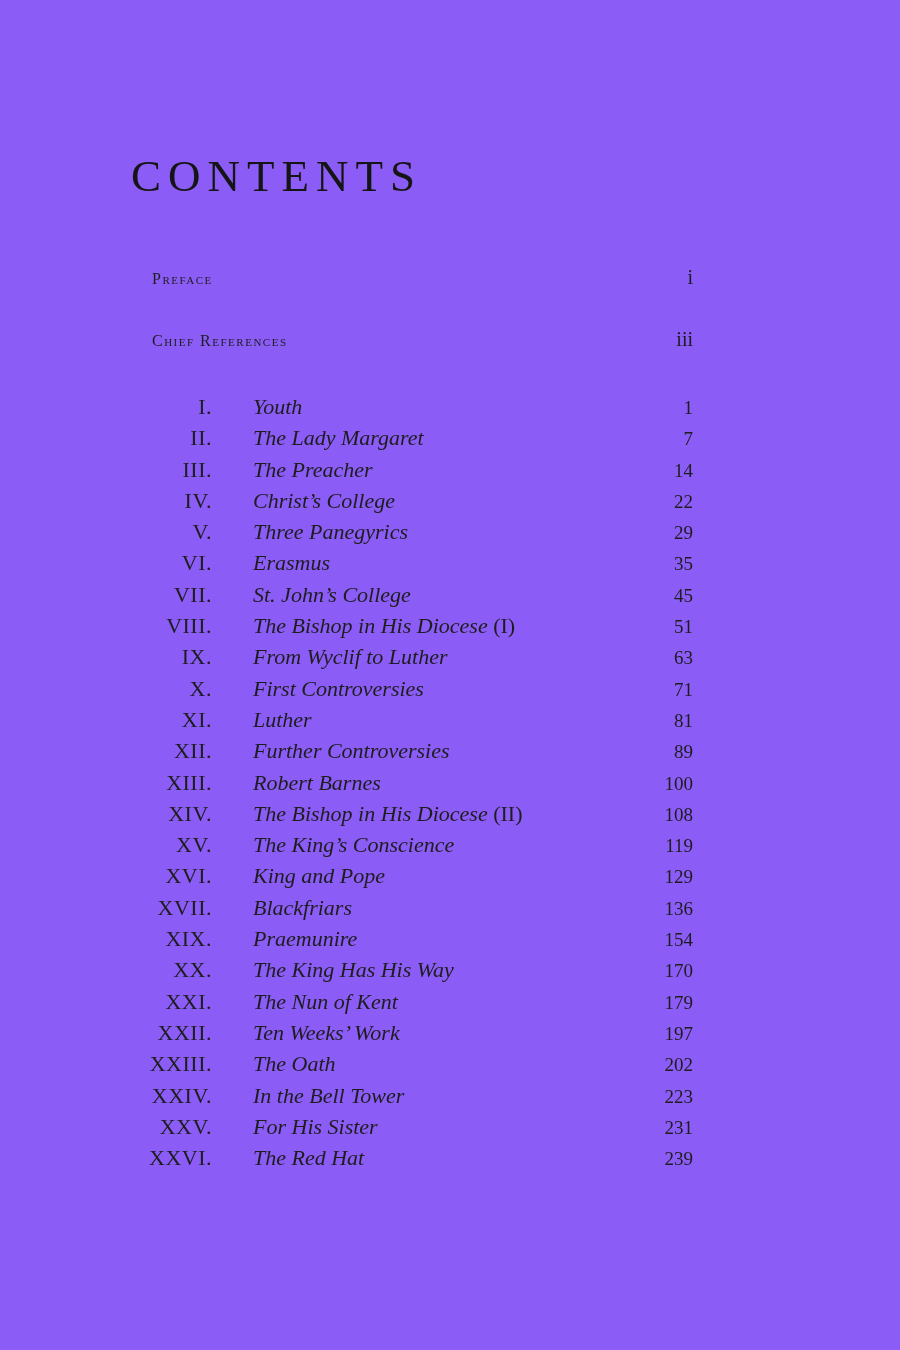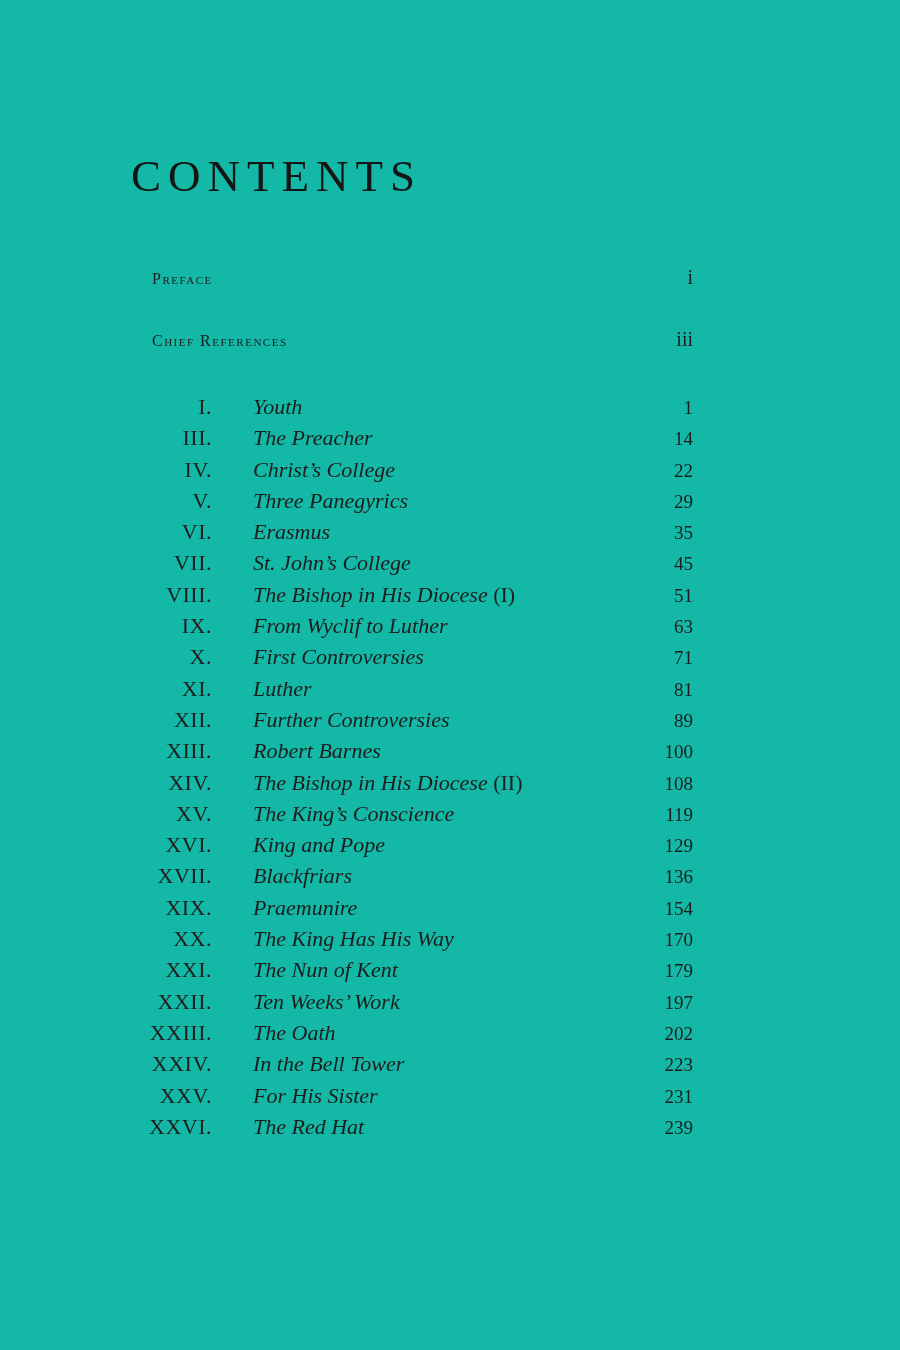--- a/index.html
+++ b/index.html
@@ -4,21 +4,21 @@
 <style>
   html, body {
     margin: 0;
     padding: 0;
     background: #ffffff;
   }
   .page {
     position: relative;
     width: 900px;
     height: 1350px;
-    background: #14b8a6;
+    background: #8b5cf6;
     font-family: "Liberation Serif", serif;
     color: #1f1f1f;
     overflow: hidden;
   }
   .main-title {
     position: absolute;
     left: 131px;
     top: 152px;
     margin: 0;
     font-size: 45px;
@@ -103,20 +103,25 @@
     <span class="front-page">iii</span>
   </div>
 
   <div class="chapter-list">
     <div class="toc-row">
       <span class="toc-num">I.</span>
       <span class="toc-title"><span class="title-main">Youth</span><span class="title-suffix"></span></span>
       <span class="toc-page">1</span>
     </div>
 
+    <div class="toc-row">
+      <span class="toc-num">II.</span>
+      <span class="toc-title"><span class="title-main">The Lady Margaret</span><span class="title-suffix"></span></span>
+      <span class="toc-page">7</span>
+    </div>
 
     <div class="toc-row">
       <span class="toc-num">III.</span>
       <span class="toc-title"><span class="title-main">The Preacher</span><span class="title-suffix"></span></span>
       <span class="toc-page">14</span>
     </div>
 
     <div class="toc-row">
       <span class="toc-num">IV.</span>
       <span class="toc-title"><span class="title-main">Christ’s College</span><span class="title-suffix"></span></span>

